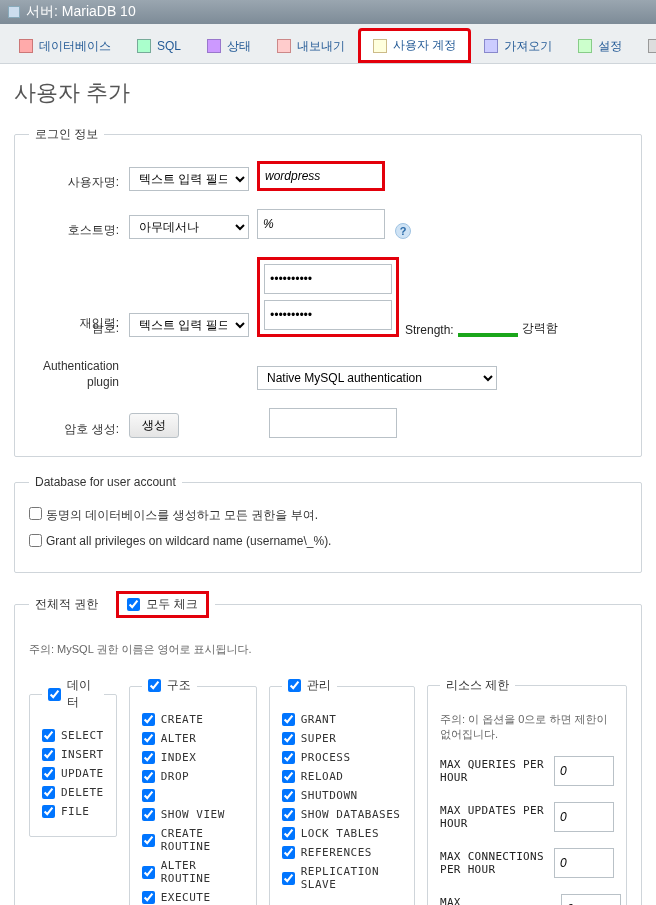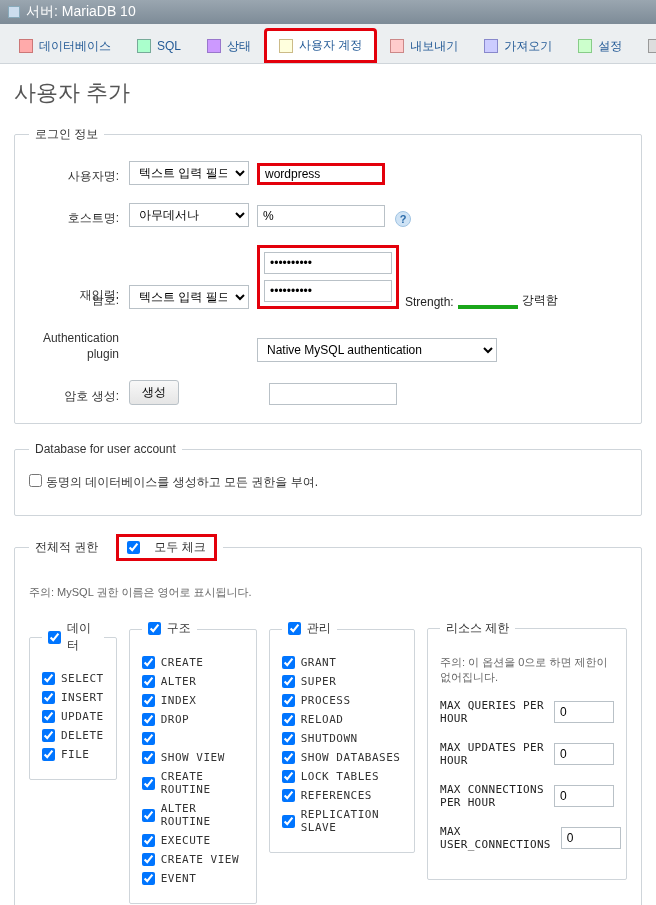--- a/index.html
+++ b/index.html
@@ -76,42 +76,42 @@
 }
 legend {
   font-size: 12px;
   color: #333;
   padding: 0 6px;
   background: #fff;
 }
 legend label { display:inline-flex; align-items:center; gap:6px; }
 legend.with-check { display:flex; gap:18px; align-items:center; }
 .legend-box {
-  display:inline-flex; align-items:center; gap:14px;
+  display:inline-flex; align-items:center; gap:6px;
   padding: 2px 8px;
 }
 .row {
   display: flex;
   align-items: flex-end;
   margin-bottom: 18px;
 }
 .row .lbl {
   width: 100px;
   text-align: right;
   padding-right: 10px;
   color: #333;
 }
 select, input[type=text], input[type=password] {
   font-size: 12px;
   padding: 3px 5px;
   border: 1px solid #b9c1c7;
   background: #fff;
 }
 select { height: 24px; }
-input[type=text], input[type=password] { height: 22px; }
+input[type=text], input[type=password] { height: 30px; font-style: italic; }
 .w120 { width:120px; }
 .w128 { width:128px; }
 .w200 { width:240px; }
 .note {
   color: #666;
   font-size: 11px;
   margin: 6px 0 14px;
 }
 .chk-line { display:flex; align-items:flex-start; gap:4px; margin-bottom:10px; color:#333; }
 .btn {
@@ -169,27 +169,27 @@
       <span>데이터베이스</span>
     </div>
     <div class="tab">
       <span class="ticon sql"></span>
       <span>SQL</span>
     </div>
     <div class="tab">
       <span class="ticon st"></span>
       <span>상태</span>
     </div>
+    <div class="tab">
+      <span class="ticon ex"></span>
+      <span>내보내기</span>
+    </div>
     <div class="tab active hl-red">
       <span class="ticon us"></span>
       <span>사용자 계정</span>
-    </div>
-    <div class="tab">
-      <span class="ticon ex"></span>
-      <span>내보내기</span>
     </div>
     <div class="tab">
       <span class="ticon im"></span>
       <span>가져오기</span>
     </div>
     <div class="tab">
       <span class="ticon se"></span>
       <span>설정</span>
     </div>
     <div class="tab">
@@ -257,20 +257,24 @@
       <span style="width:90px"></span>
       <input type="text" class="w128" style="">
     </div>
   </fieldset>
 
   <fieldset>
     <legend>Database for user account</legend>
     <div class="chk-line">
       <input type="checkbox" style="">
       <span>동명의 데이터베이스를 생성하고 모든 권한을 부여.</span>
+    </div>
+    <div class="chk-line">
+      <input type="checkbox" style="">
+      <span>Grant all privileges on wildcard name (username\_%).</span>
     </div>
   </fieldset>
 
   <fieldset>
     <legend class="with-check">
       <span>전체적 권한</span>
       <span class="legend-box hl-red">
         <input type="checkbox" checked="" style="">
         <span>모두 체크</span>
       </span>

